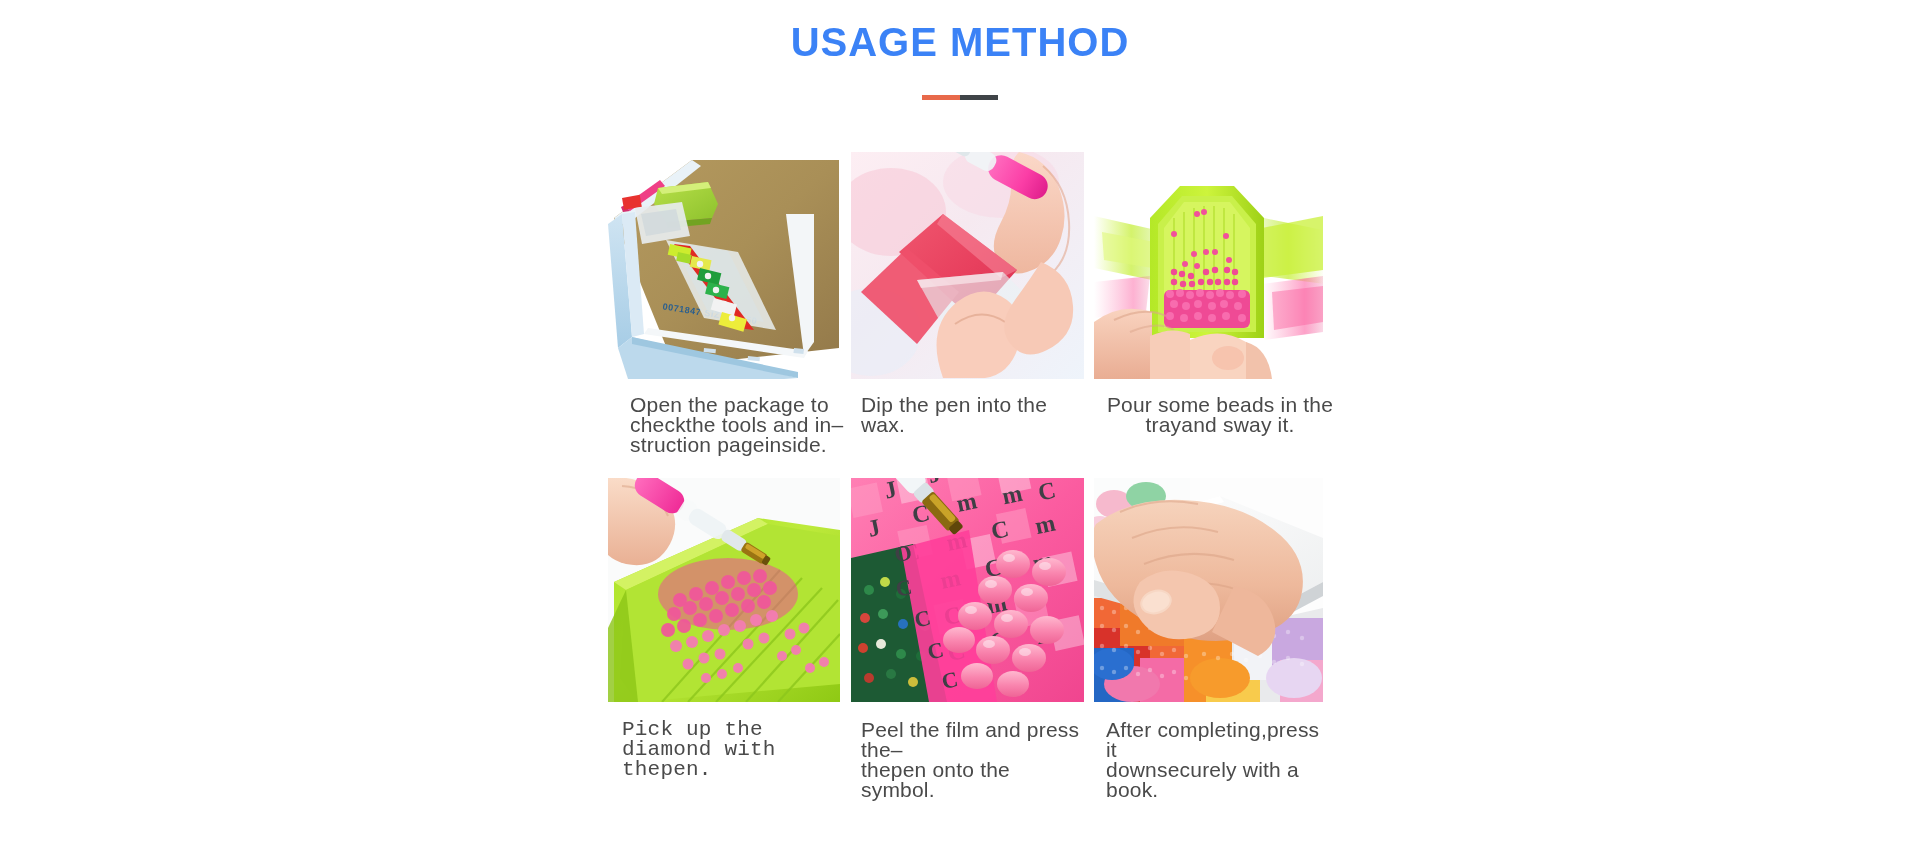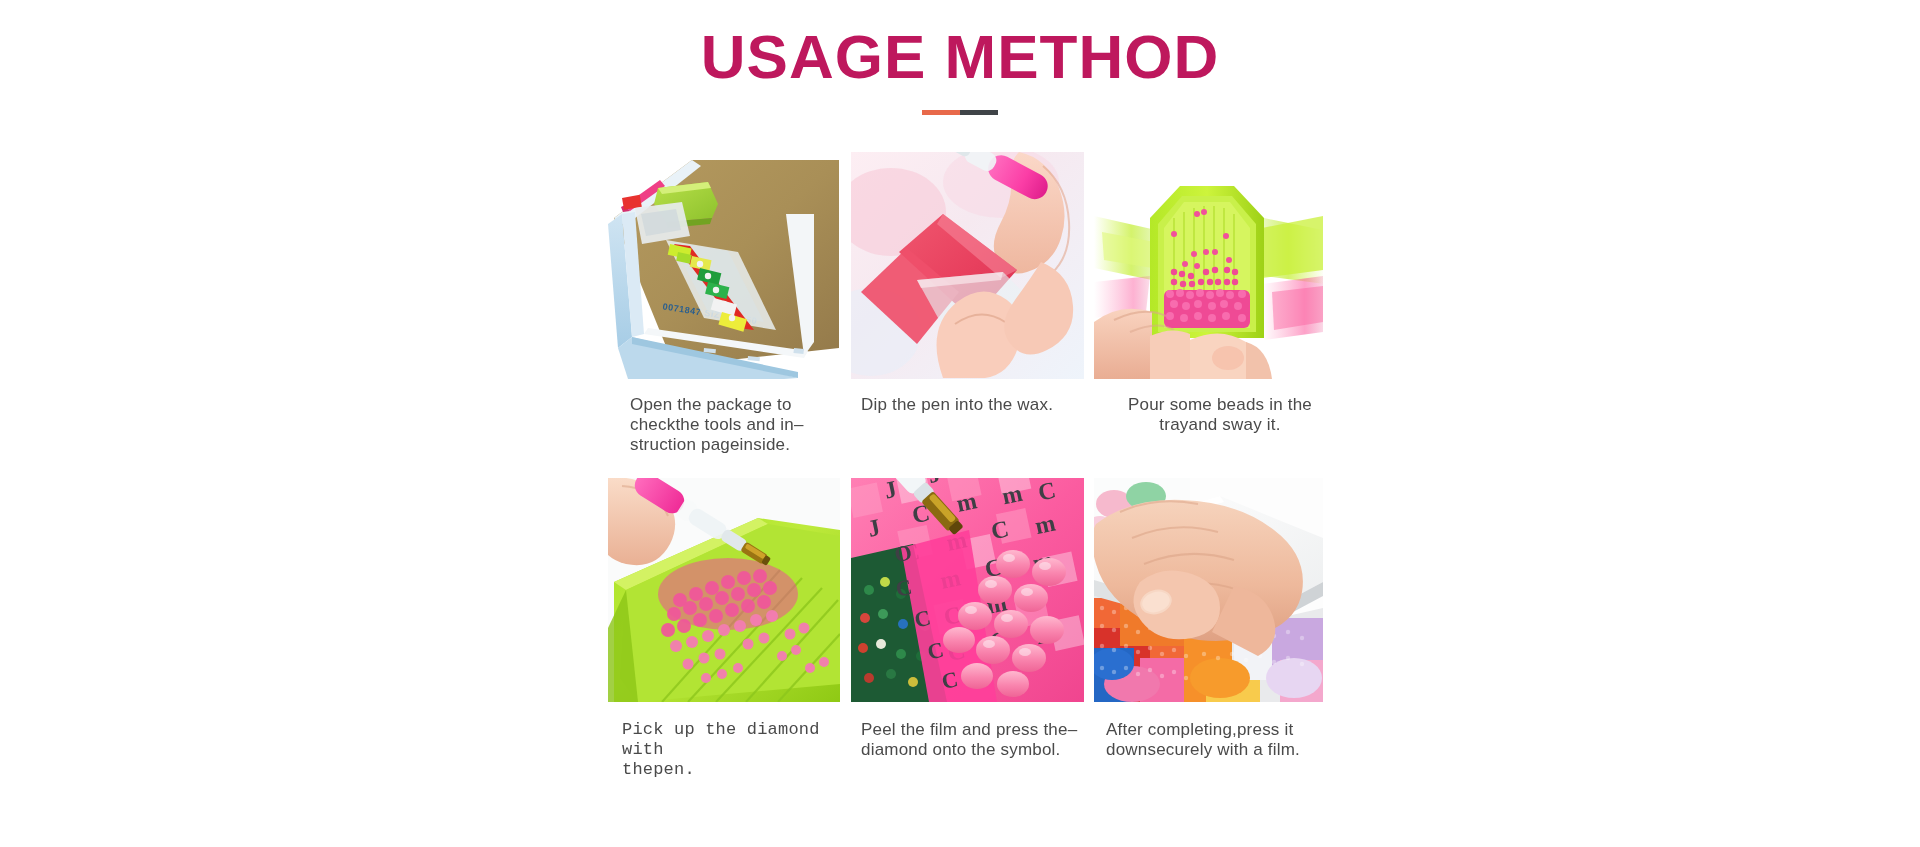--- a/index.html
+++ b/index.html
@@ -23,27 +23,27 @@
   
   .header {
     position: absolute;
     top: 0;
     left: 0;
     width: 1920px;
     text-align: center;
   }
   .page-title {
     margin: 0;
-    padding-top: 22px;
+    padding-top: 7px;
     font-family: "Liberation Sans", sans-serif;
-    font-size: 62px;
+    font-size: 40px;
     line-height: 70px;
     font-weight: bold;
     letter-spacing: 1px;
-    color: #be185d;
+    color: #3b82f6;
   }
   .divider {
     margin: 18px auto 0 auto;
     width: 76px;
     height: 5px;
     display: flex;
   }
   .divider-left {
     flex: 0 0 38px;
     height: 5px;
@@ -90,21 +90,21 @@
   .fig-d { width: 232px; height: 224px; }
   .fig-e { width: 233px; height: 224px; }
   .fig-f { width: 229px; height: 224px; }
 
   .step-figure { height: auto; }
 
   .step-caption {
     margin: 0;
     padding-top: 18px;
     font-family: "Liberation Sans", sans-serif;
-    font-size: 17px;
+    font-size: 21px;
     line-height: 20px;
     color: #4a4a4a;
     letter-spacing: 0.2px;
     width: 228px;
     white-space: pre-line;
   }
   .cap-indent-1 { padding-left: 22px; }
   .cap-indent-2 { padding-left: 10px; }
   .cap-indent-3 { padding-left: 12px; text-align: center; }
   .cap-indent-4 { padding-left: 14px; font-family: Liberation Mono, monospace; }
@@ -610,21 +610,21 @@
                 <rect x="14" y="10" width="34" height="22" rx="7" fill="#f2f6f8"></rect>
                 <rect x="46" y="12" width="14" height="18" rx="4" fill="#dae2e6"></rect>
                 <rect x="58" y="13" width="40" height="16" rx="3" fill="#8a6a10"></rect>
                 <rect x="60" y="14" width="34" height="7" rx="3" fill="#c9a328"></rect>
                 <rect x="96" y="14" width="9" height="13" rx="3" fill="#5f460a"></rect>
               </g>
             </g>
           </svg>
         </div>
         <p class="step-caption cap-indent-5">Peel the film and press the–
-diamond onto the symbol.</p>
+thepen onto the symbol.</p>
       </div>
 
       <div class="step-cell cell-6">
         <div class="step-figure fig-f">
           <svg viewBox="0 0 229 224" width="229" height="224">
             <defs>
               <linearGradient id="skin6" x1="0" y1="0" x2="0" y2="1">
                 <stop offset="0%" stop-color="#f6d3bc"></stop>
                 <stop offset="60%" stop-color="#eeb99c"></stop>
                 <stop offset="100%" stop-color="#dfa183"></stop>
@@ -737,17 +737,17 @@
               </g>
 
               <path d="M46 104 q22 -18 52 -8 q28 10 28 34 q0 24 -28 30 q-32 6 -50 -16 q-16 -20 -2 -40z" fill="#f4c6ae"></path>
               <ellipse cx="62" cy="124" rx="16" ry="12" fill="#f7d7c4" transform="rotate(-16 62 124)"></ellipse>
               <ellipse cx="62" cy="124" rx="14" ry="10" fill="#fae0d0" transform="rotate(-16 62 124)"></ellipse>
               <path d="M140 108 q32 6 40 34 q6 24 -16 36 l-46 -24z" fill="#eeb79b"></path>
             </g>
           </svg>
         </div>
         <p class="step-caption cap-indent-6">After completing,press it
-downsecurely with a film.</p>
+downsecurely with a book.</p>
       </div>
     </div>
   </div>
 </div>
 
 </body></html>

